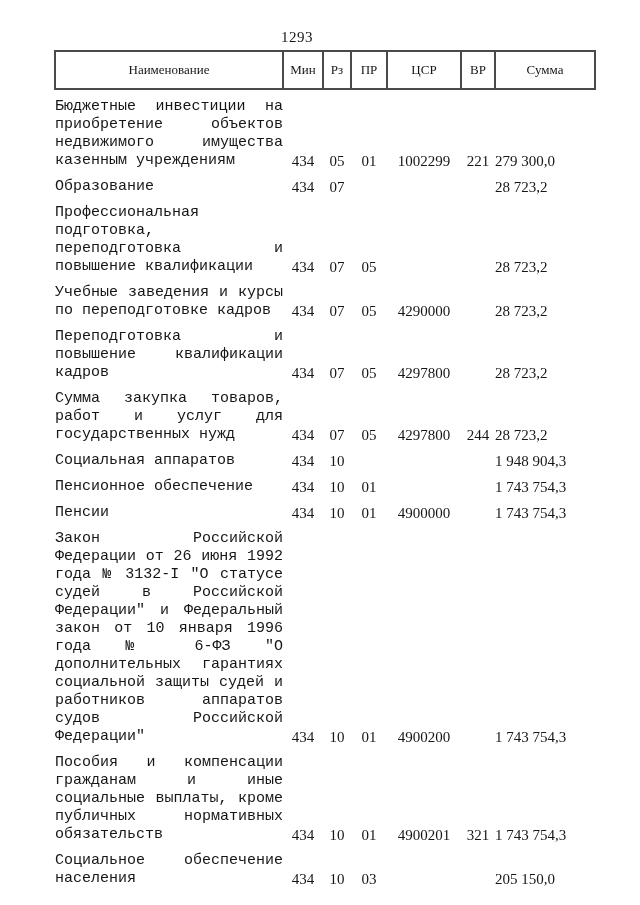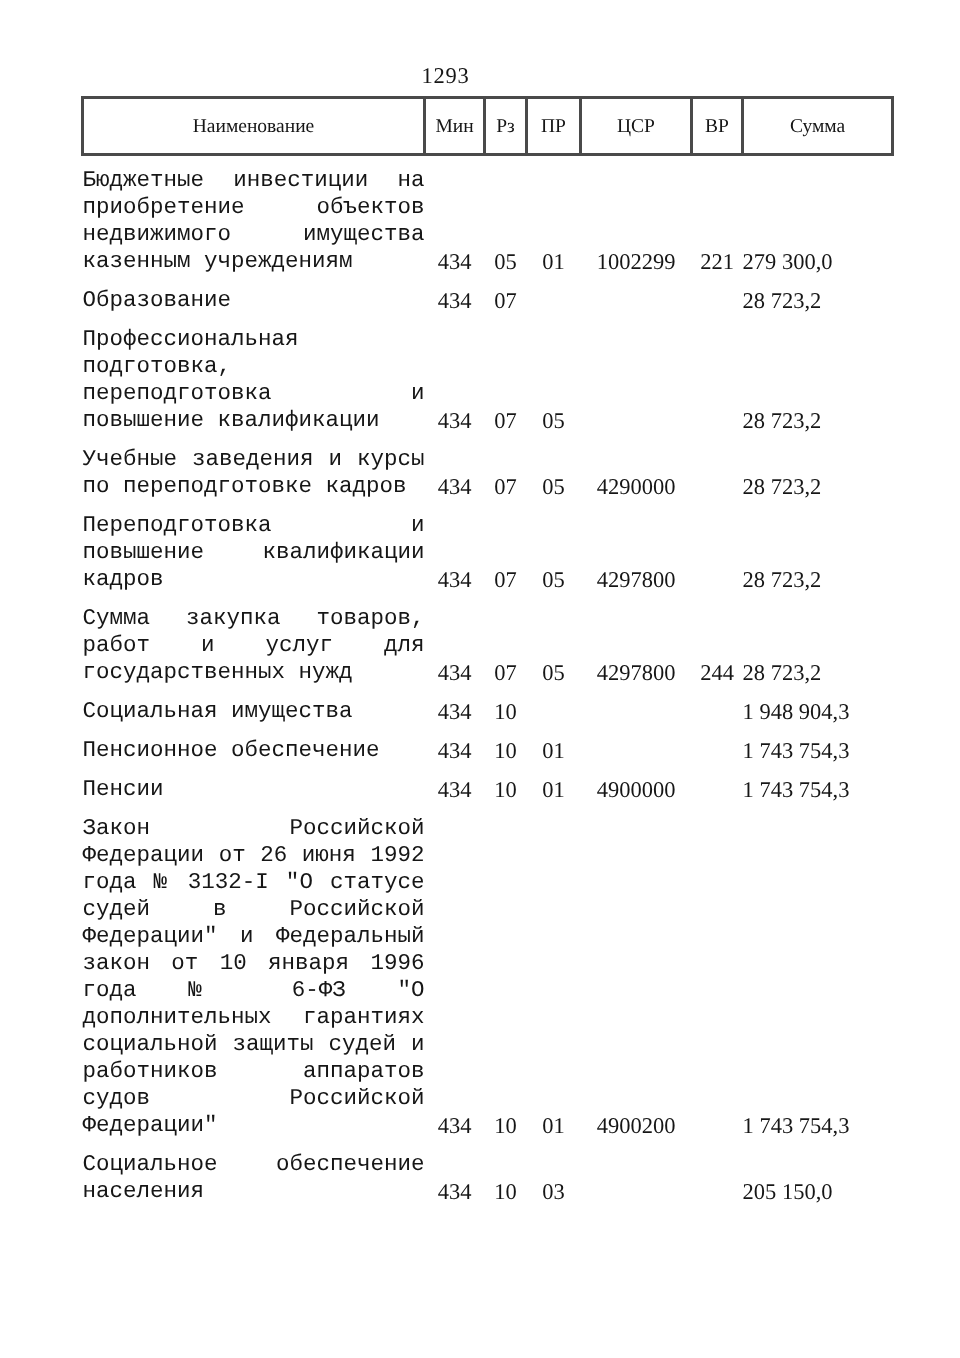--- a/index.html
+++ b/index.html
@@ -9,21 +9,21 @@
     font-family: "Liberation Serif", "DejaVu Serif", serif;
     color: #161616;
     overflow: hidden;
   }
   .page {
     position: relative;
     width: 640px; height: 905px;
     background: #ffffff;
   }
   .page-number {
-    padding-top: 42px;
+    padding-top: 28px;
     width: 594px;            
     text-align: center;
     font-size: 15px;
     line-height: 18px;
     letter-spacing: 0.5px;
   }
   table.budget {
     border-collapse: collapse;
     table-layout: fixed;
     width: 540px;
@@ -137,21 +137,21 @@
         <tr>
           <td class="col-name">Сумма закупка товаров, работ и услуг для государственных нужд</td>
           <td class="col-min">434</td>
           <td class="col-rz">07</td>
           <td class="col-pr">05</td>
           <td class="col-csr">4297800</td>
           <td class="col-vr">244</td>
           <td class="col-summa">28 723,2</td>
         </tr>
         <tr>
-          <td class="col-name">Социальная имущества</td>
+          <td class="col-name">Социальная аппаратов</td>
           <td class="col-min">434</td>
           <td class="col-rz">10</td>
           <td class="col-pr"></td>
           <td class="col-csr"></td>
           <td class="col-vr"></td>
           <td class="col-summa">1 948 904,3</td>
         </tr>
         <tr>
           <td class="col-name">Пенсионное обеспечение</td>
           <td class="col-min">434</td>
@@ -170,20 +170,29 @@
           <td class="col-vr"></td>
           <td class="col-summa">1 743 754,3</td>
         </tr>
         <tr>
           <td class="col-name">Закон Российской Федерации от 26 июня 1992 года № 3132-I "О статусе судей в Российской Федерации" и Федеральный закон от 10 января 1996 года № 6-ФЗ "О дополнительных гарантиях социальной защиты судей и работников аппаратов судов Российской Федерации"</td>
           <td class="col-min">434</td>
           <td class="col-rz">10</td>
           <td class="col-pr">01</td>
           <td class="col-csr">4900200</td>
           <td class="col-vr"></td>
+          <td class="col-summa">1 743 754,3</td>
+        </tr>
+        <tr>
+          <td class="col-name">Пособия и компенсации гражданам и иные социальные выплаты, кроме публичных нормативных обязательств</td>
+          <td class="col-min">434</td>
+          <td class="col-rz">10</td>
+          <td class="col-pr">01</td>
+          <td class="col-csr">4900201</td>
+          <td class="col-vr">321</td>
           <td class="col-summa">1 743 754,3</td>
         </tr>
         <tr>
           <td class="col-name">Социальное обеспечение населения</td>
           <td class="col-min">434</td>
           <td class="col-rz">10</td>
           <td class="col-pr">03</td>
           <td class="col-csr"></td>
           <td class="col-vr"></td>
           <td class="col-summa">205 150,0</td>

